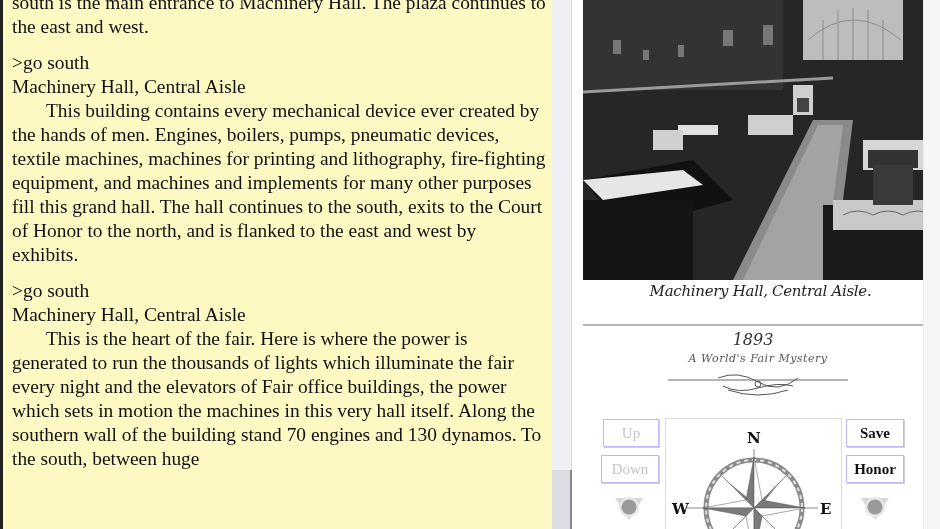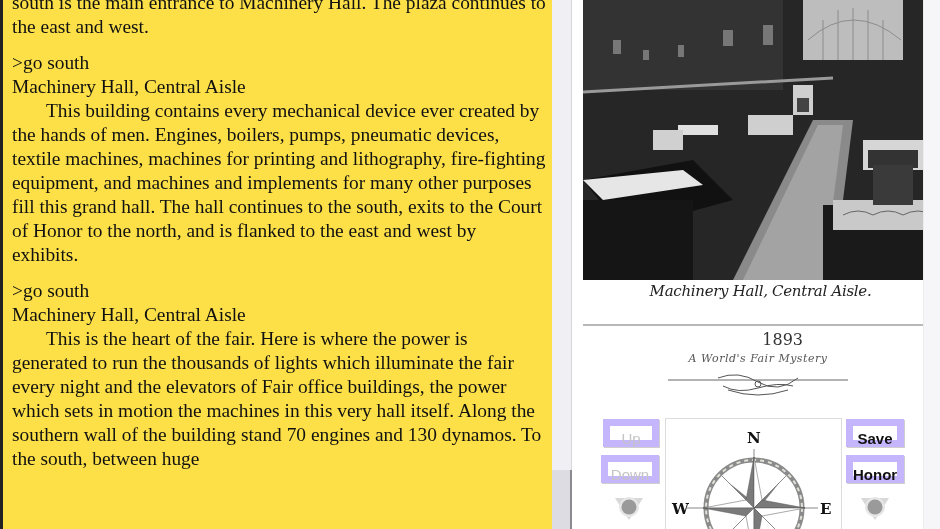--- a/index.html
+++ b/index.html
@@ -2,21 +2,21 @@
 <html><head>
   <meta charset="utf-8">
   <style>
     * { box-sizing: border-box; margin: 0; padding: 0; }
     html, body { width: 940px; height: 529px; overflow: hidden; background: #ffffff; }
     body { position: relative; font-family: "Liberation Serif", "DejaVu Serif", serif; color: #111; }
 
     
     .transcript {
       position: absolute; left: 0; top: 0; width: 552px; height: 529px;
-      background: #fde047; border-left: 3px solid #222; overflow: hidden;
+      background: #fef9c3; border-left: 3px solid #222; overflow: hidden;
     }
     .transcript-inner {
       position: absolute; left: 9px; top: -9px; width: 535px;
       font-size: 19.4px; line-height: 24px;
     }
     .para { margin-bottom: 12px; }
     .cmd { }
     .room { font-weight: normal; }
     .desc { text-indent: 34px; }
 
@@ -43,32 +43,32 @@
         #2a2a2a;
       overflow: hidden;
     }
     .photo svg { position: absolute; left: 0; top: 0; }
     .caption {
       position: absolute; left: 10px; top: 282px; width: 355px; text-align: center;
       font-style: italic; font-size: 15px; color: #222;
       font-family: "DejaVu Serif", serif; letter-spacing: -0.3px;
     }
     .divider { position: absolute; left: 10px; top: 324px; width: 340px; height: 2px; background: #b8b8b8; }
-    .year { position: absolute; left: 130px; top: 330px; width: 100px; text-align: right; font-size: 16px; color: #333; font-family: "DejaVu Serif", serif; }
+    .year { position: absolute; left: 130px; top: 330px; width: 100px; text-align: center; font-size: 16px; color: #333; font-family: "DejaVu Serif", serif; font-style: italic; }
     .title-script {
       position: absolute; left: 90px; top: 352px; width: 190px; text-align: center;
       font-family: "DejaVu Serif", serif; font-style: italic; font-size: 11px; color: #555; letter-spacing: 0.5px;
     }
     .flourish { position: absolute; left: 95px; top: 372px; }
 
     
     .btn {
       position: absolute; width: 56px; height: 28px; background: #fff;
-      border: 7px solid #c4b5fd; box-shadow: 1px 1px 0 #cfcfcf;
-      font-family: Liberation Sans, sans-serif; font-size: 15px; text-align: center; line-height: 26px;
+      border: 1px solid #c4b5fd; box-shadow: 1px 1px 0 #cfcfcf;
+      font-family: Liberation Serif, serif; font-size: 15px; text-align: center; line-height: 26px;
     }
     .btn.disabled { color: #c4c4c4; }
     .btn.enabled { color: #111; font-weight: bold; }
     .btn-up { left: 30px; top: 419px; }
     .btn-down { left: 28px; top: 455px; width: 58px; }
     .btn-save { left: 273px; top: 419px; width: 58px; }
     .btn-load { left: 273px; top: 455px; width: 58px; }
 
     .compass-box {
       position: absolute; left: 92px; top: 418px; width: 177px; height: 111px;

